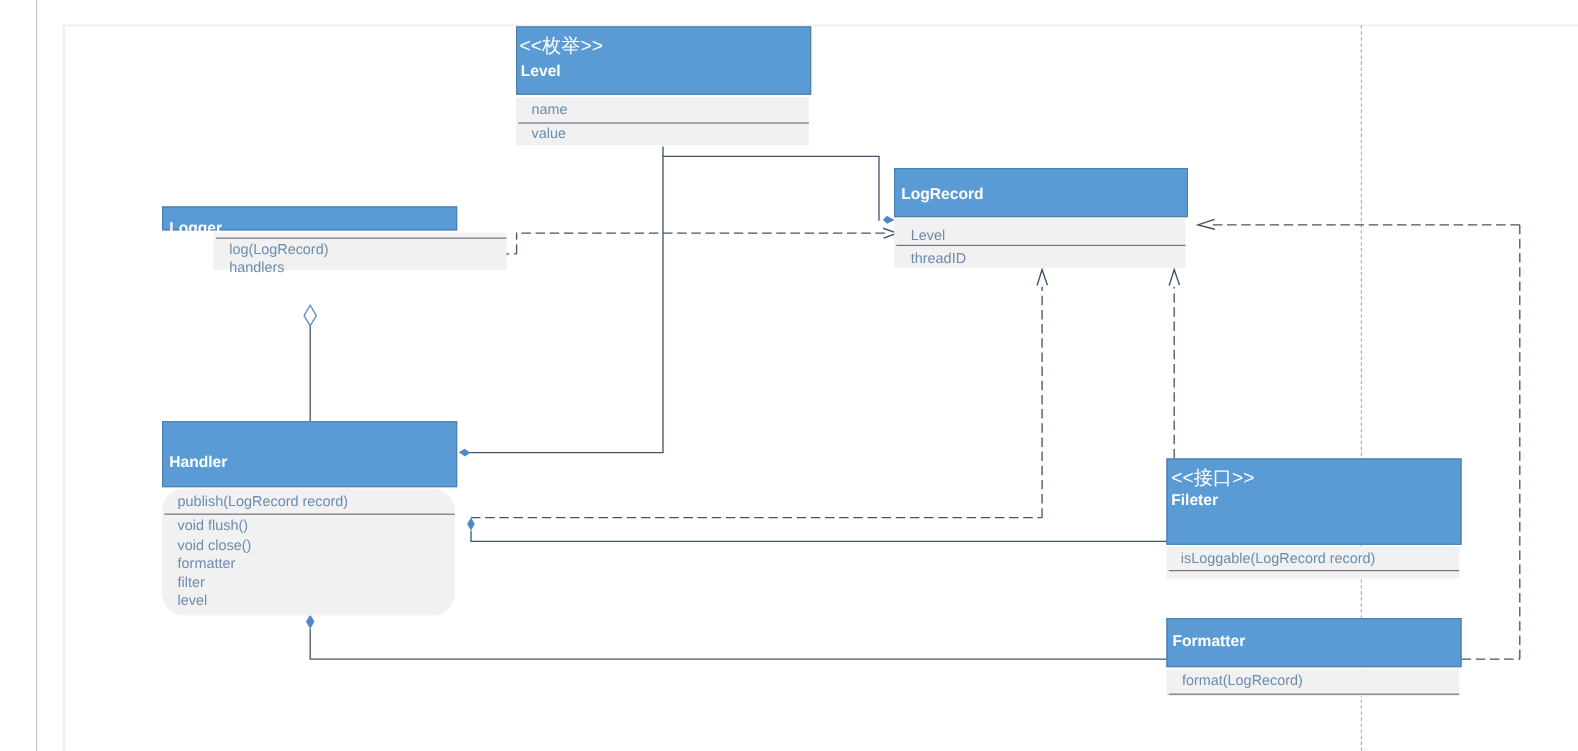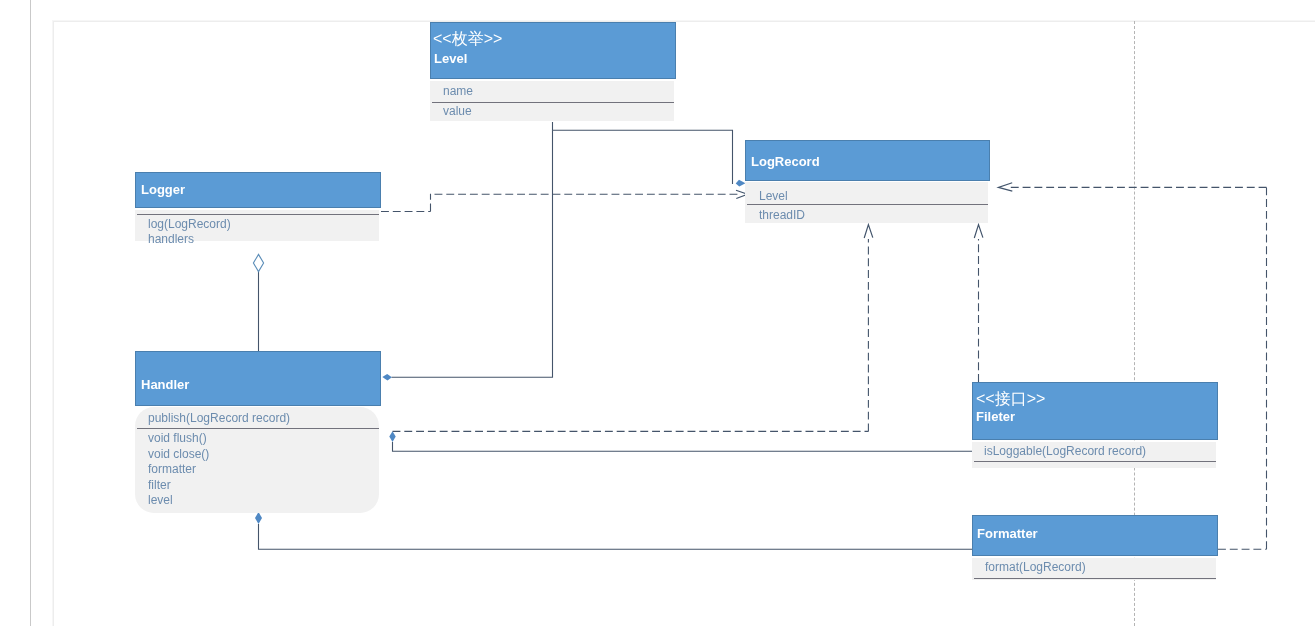--- a/index.html
+++ b/index.html
@@ -56,24 +56,24 @@
         <div class="stereotype" style="left: 2px; top: 8px;">&lt;&lt;枚举&gt;&gt;</div>
         <div class="cls-name" style="left: 3px; top: 29px;">Level</div>
       </div>
       <div class="uml-body" style="height: 40px; margin-top: 2px; width: 244px;">
         <div class="sep" style="left: 2px; width: 242px; top: 21px;"></div>
         <div class="member" style="left: 13px; top: 4px;">name</div>
         <div class="member" style="left: 13px; top: 24px;">value</div>
       </div>
     </div>
     <div class="uml-box" style="left: 135px; top: 172px; width: 246px; height: 79px;">
-      <div class="uml-header" style="height: 36px;">
+      <div class="uml-header" style="height: 20px;">
         <div class="cls-name" style="left: 5px; top: 10px;">Logger</div>
       </div>
-      <div class="uml-body" style="height: 31px; margin-top: 2px; width: 244px;">
+      <div class="uml-body" style="height: 31px; margin-top: 2px; width: 244px; margin-left: 43px;">
         <div class="sep" style="left: 2px; width: 242px; top: 4px;"></div>
         <div class="member" style="left: 13px; top: 8px;">log(LogRecord)</div>
         <div class="member" style="left: 13px; top: 23px;">handlers</div>
       </div>
     </div>
     <div class="uml-box" style="left: 745px; top: 140px; width: 245px; height: 83px;">
       <div class="uml-header" style="height: 41px;">
         <div class="cls-name" style="left: 5px; top: 14px;">LogRecord</div>
       </div>
       <div class="uml-body" style="height: 41px; margin-top: 1px; width: 243px;">
@@ -90,21 +90,21 @@
         <div class="sep" style="left: 2px; width: 242px; top: 21px;"></div>
         <div class="member" style="left: 13px; top: 5px;">publish(LogRecord record)</div>
         <div class="member" style="left: 13px; top: 25px;"> void flush()</div>
         <div class="member" style="left: 13px; top: 41px;">void close()</div>
         <div class="member" style="left: 13px; top: 56px;">formatter</div>
         <div class="member" style="left: 13px; top: 72px;">filter</div>
         <div class="member" style="left: 13px; top: 87px;">level</div>
       </div>
     </div>
     <div class="uml-box" style="left: 972px; top: 382px; width: 246px; height: 86px;">
-      <div class="uml-header" style="height: 58px;">
+      <div class="uml-header" style="height: 72px;">
         <div class="stereotype" style="left: 3px; top: 8px;">&lt;&lt;接口&gt;&gt;</div>
         <div class="cls-name" style="left: 3px; top: 27px;">Fileter</div>
       </div>
       <div class="uml-body" style="height: 26px; margin-top: 2px; width: 244px;">
         <div class="sep" style="left: 2px; width: 242px; top: 19px;"></div>
         <div class="member" style="left: 12px; top: 3px;">isLoggable(LogRecord record)</div>
       </div>
     </div>
     <div class="uml-box" style="left: 972px; top: 515px; width: 246px; height: 65px;">
       <div class="uml-header" style="height: 41px;">

